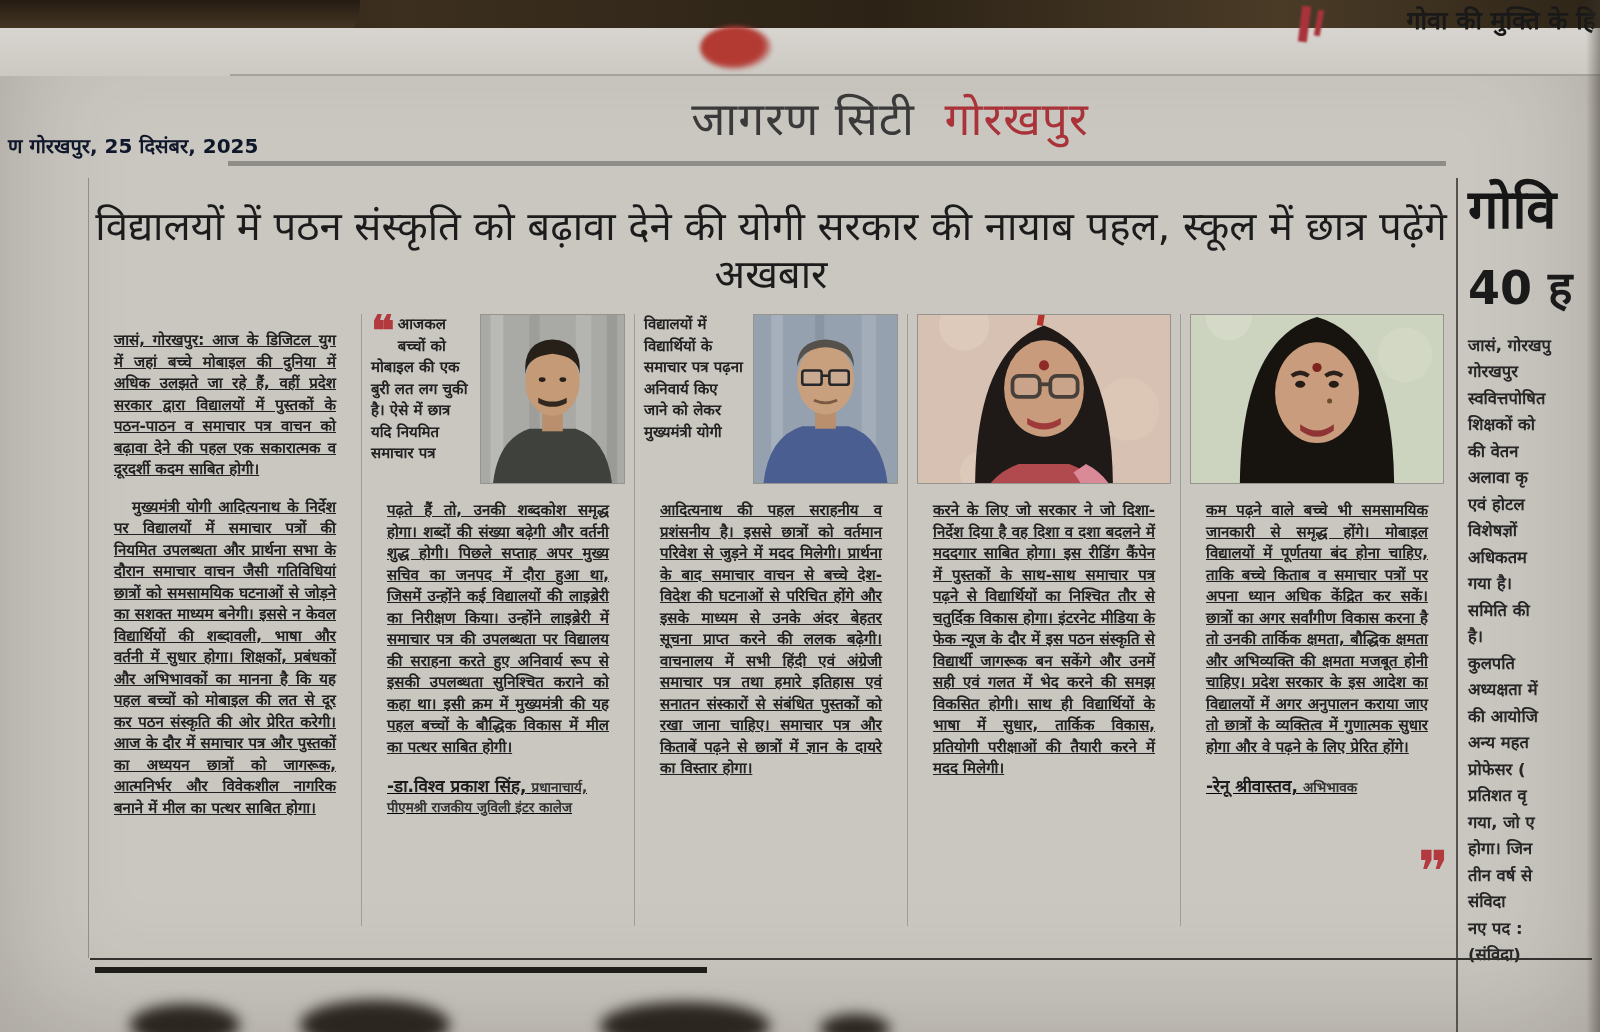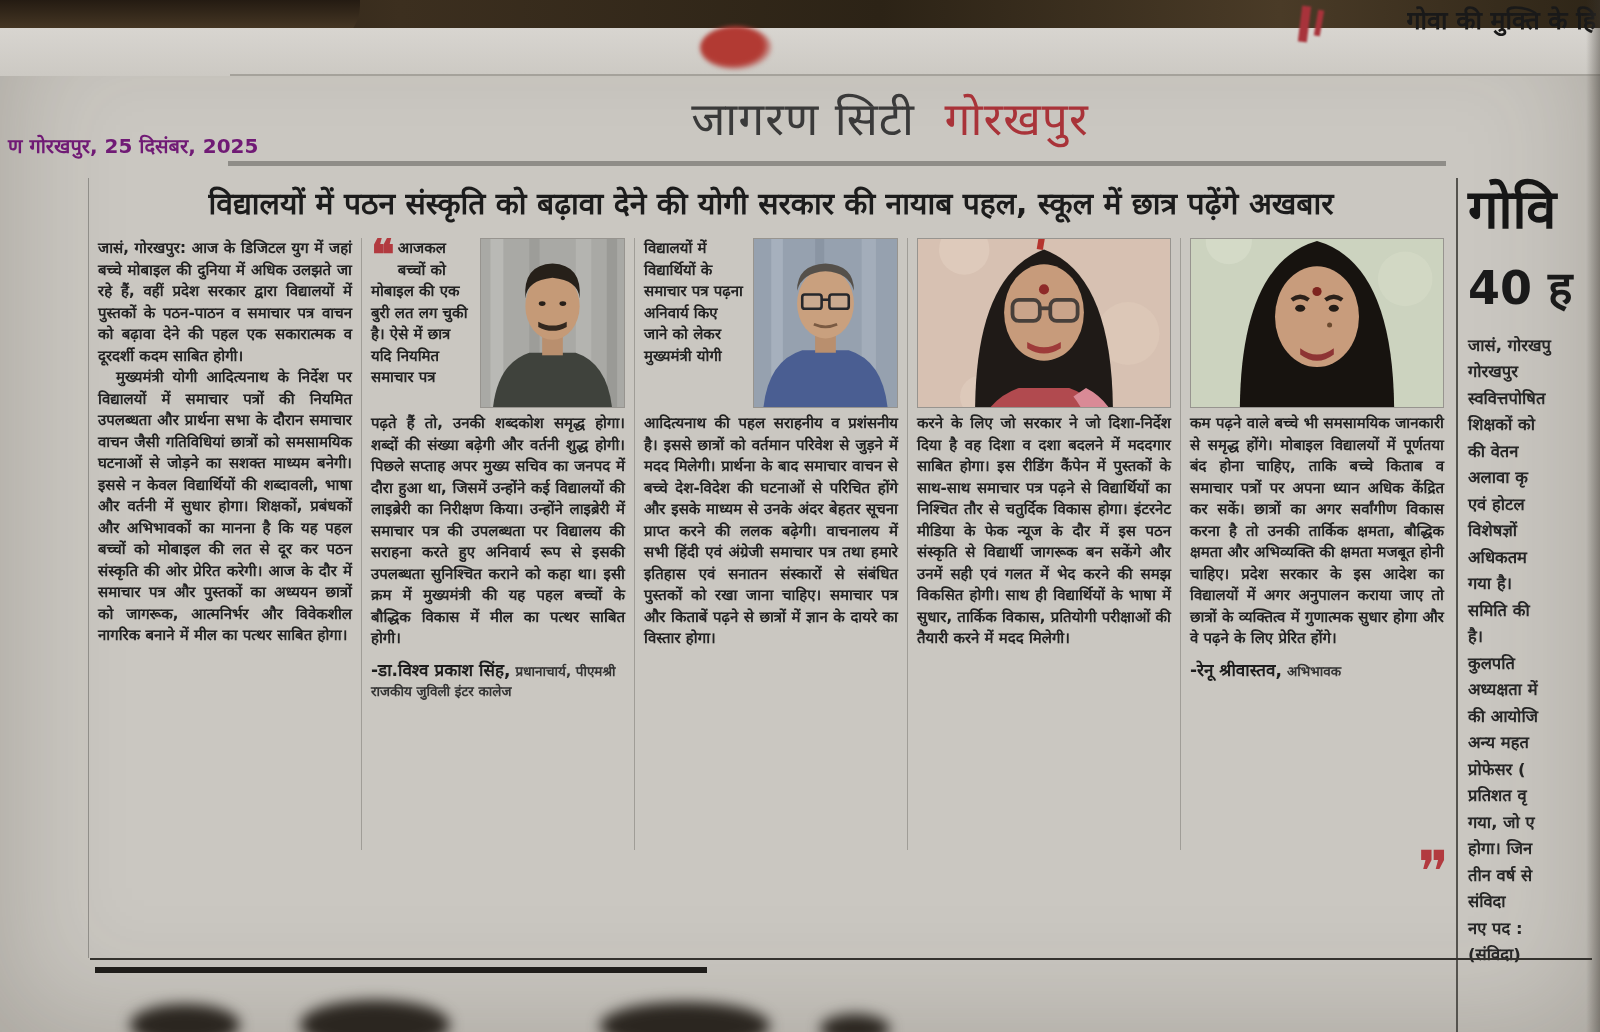--- a/index.html
+++ b/index.html
@@ -21,39 +21,39 @@
   .red-tick2{position:absolute;left:1316px;top:10px;width:6px;height:26px;background:#a8333b;
      transform:rotate(10deg);filter:blur(1px);}
   .adj-headline{position:absolute;top:2px;right:4px;max-width:230px;overflow:hidden;white-space:nowrap;
      font-size:25px;font-weight:bold;color:#191919;}
   
   .masthead{position:absolute;top:86px;left:180px;width:1420px;text-align:center;
      font-size:46px;font-weight:normal;letter-spacing:1px;}
   .mh-black{color:#3a3a3a;}
   .mh-red{color:#a93339;margin-left:14px;}
   .masthead-rule{position:absolute;top:161px;left:228px;width:1218px;height:5px;background:#8f8d88;}
-  .dateline{position:absolute;top:132px;left:8px;font-size:20px;font-weight:bold;color:#701a75;}
+  .dateline{position:absolute;top:132px;left:8px;font-size:20px;font-weight:bold;color:#0f172a;}
   
   .left-col{position:absolute;top:180px;left:0;width:82px;bottom:0;overflow:hidden;}
   .blue-box{position:absolute;top:86px;left:0;width:64px;height:120px;
      background:linear-gradient(180deg,#40619f,#3a5693);}
   .prelines{white-space:pre-line;}
   .left-frag{position:absolute;top:228px;left:2px;width:80px;font-size:17px;line-height:26px;
      font-weight:600;color:#262626;}
   .gray-box{position:absolute;top:668px;left:0;width:82px;height:200px;background:#b6b3ad;padding-top:4px;}
   .gray-frag{font-size:18px;line-height:27px;font-weight:600;color:#2a2a2a;padding-left:2px;}
   
   .article{position:absolute;top:178px;left:88px;width:1364px;height:780px;
      border-left:1px solid #908e89;overflow:hidden;}
-  .kicker{margin:8px 6px 0;text-align:center;font-size:30px;line-height:1.2;font-weight:bold;color:#1c1c1c;}
+  .kicker{margin:24px 6px 0;text-align:center;font-size:40px;line-height:1.2;font-weight:normal;color:#1c1c1c;}
   .headline{margin:4px 0 0;text-align:center;font-size:57px;line-height:1.05;font-weight:bold;color:#141414;}
   .cols{display:flex;margin-top:16px;height:612px;overflow:hidden;}
   .col{flex:1 1 0;padding:0 9px;overflow:hidden;}
   .col + .col{border-left:1px solid #a09d97;}
-  .col p{margin:0;}
+  .col p{margin:16px;text-decoration:underline;}
   .body-txt{font-size:15px;line-height:21.5px;font-weight:600;color:#222;text-align:justify;}
   .indent{text-indent:18px;}
   .qtop{display:flex;gap:7px;align-items:flex-start;margin-bottom:5px;}
   .qlead{width:102px;flex:0 0 102px;font-size:15px;line-height:21.5px;font-weight:600;color:#222;}
   .qmark{float:left;color:#b23a3f;font-size:44px;line-height:30px;margin:2px 3px 0 0;font-family:"DejaVu Serif",serif;}
   .photo{flex:1 1 auto;height:168px;border:1px solid #97948f;overflow:hidden;background:#bbb;}
   .photo svg{width:100%;height:100%;display:block;}
   .attr{margin-top:8px !important;}
   .attr-name{font-size:17px;font-weight:bold;color:#1d1d1d;}
   .attr-role{font-size:13.5px;font-weight:bold;color:#333;}

